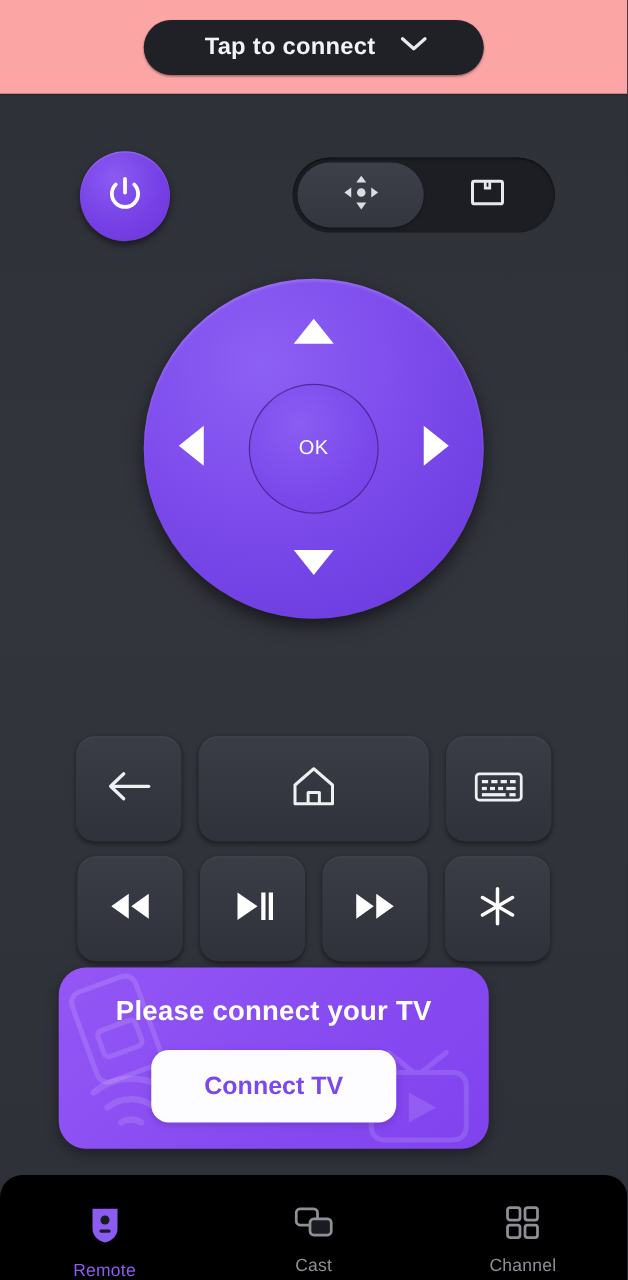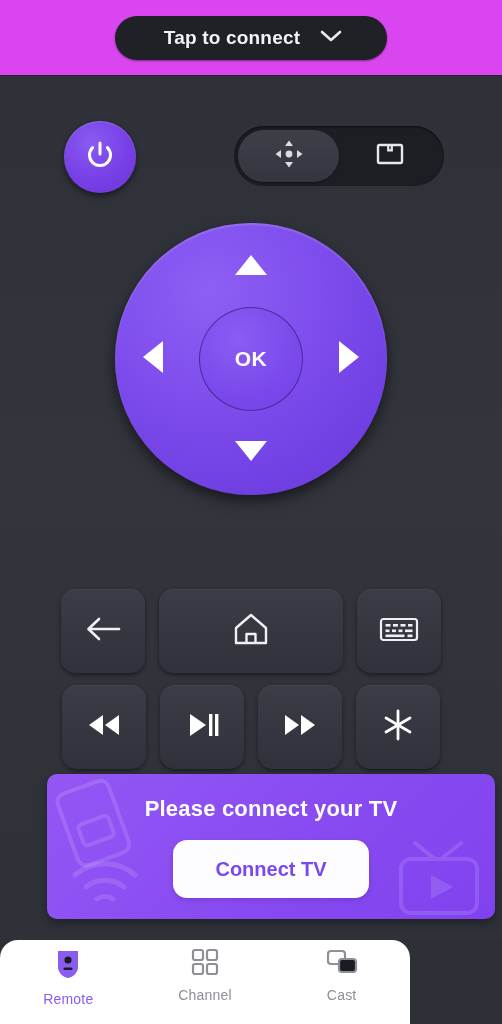--- a/index.html
+++ b/index.html
@@ -7,21 +7,21 @@
   body {
     background:#2b2d34;
     font-family:"Liberation Sans", sans-serif;
     -webkit-font-smoothing:antialiased;
   }
   .app { position:relative; width:502px; height:1024px; background:#2e3038; overflow:hidden; }
 
   
   .header {
     position:absolute; top:0; left:0; width:502px; height:76px;
-    background:#d946ef;
+    background:#fca5a5;
     border-bottom:1px solid #24262c;
     display:flex; align-items:center; justify-content:center;
   }
   .connect-pill {
     display:flex; align-items:center; justify-content:center; gap:20px;
     background:#1f2127;
     border-radius:24px;
     height:44px; min-width:272px; padding:0 26px 0 30px;
     box-shadow:0 1px 2px rgba(0,0,0,.45);
     cursor:pointer;
@@ -78,39 +78,39 @@
   .arrow-left { left:26px; top:50%; transform:translateY(-50%); }
   .arrow-right { right:26px; top:50%; transform:translateY(-50%); }
   .ok-btn {
     position:absolute; left:50%; top:50%; transform:translate(-50%,-50%);
     width:104px; height:104px; border-radius:50%;
     background:radial-gradient(circle at 38% 30%, #8a5df3 0%, #7b49eb 60%, #7342e4 100%);
     border:1.5px solid rgba(40,15,90,.55);
     display:flex; align-items:center; justify-content:center;
     cursor:pointer;
   }
-  .ok-btn span { color:#ffffff; font-size:21px; font-weight:bold; letter-spacing:.5px; }
+  .ok-btn span { color:#ffffff; font-size:16px; font-weight:normal; letter-spacing:.5px; }
 
   
   .keyrow { position:absolute; left:0; width:502px; display:flex; justify-content:center; gap:14px; }
   .row1 { top:512px; }
   .row2 { top:608px; }
   .key {
     background:linear-gradient(180deg,#3a3d46 0%,#2f323a 100%);
     border-radius:15px;
     box-shadow:0 2px 4px rgba(0,0,0,.45), inset 0 1px 1px rgba(255,255,255,.05);
     display:flex; align-items:center; justify-content:center;
     height:84px; width:84px; cursor:pointer;
   }
   .key.wide { width:184px; }
 
   
   .banner {
     position:absolute; left:47px; top:697px;
-    width:448px; height:145px; border-radius:10px;
+    width:344px; height:145px; border-radius:22px;
     background:linear-gradient(135deg,#9457f5 0%, #8b4ef2 40%, #7f42ee 100%);
     overflow:hidden;
     display:flex; flex-direction:column; align-items:center;
     box-shadow:0 4px 10px rgba(0,0,0,.35);
   }
   .banner .wm { position:absolute; opacity:.13; }
   .wm-phone { left:14px; top:6px; transform:rotate(-20deg); }
   .wm-wifi { left:22px; bottom:2px; }
   .wm-tv { right:6px; bottom:-6px; }
   .banner-title {
@@ -123,25 +123,25 @@
     background:#fdfdff;
     display:flex; align-items:center; justify-content:center;
     cursor:pointer;
     box-shadow:0 2px 5px rgba(60,20,130,.25);
     text-align:center;
   }
   .connect-tv-btn span { color:#7b48ee; font-size:20px; font-weight:bold; }
 
   
   .bottomnav {
-    position:absolute; left:0; bottom:0; width:410px; height:84px;
-    background:#ffffff;
+    position:absolute; left:0; bottom:0; width:502px; height:84px;
+    background:#000000;
     border-radius:18px 18px 0 0;
     display:flex; align-items:flex-start; justify-content:space-around;
-    padding-top:8px;
+    padding-top:24px;
   }
   .nav-item {
     width:100px; display:flex; flex-direction:column; align-items:center; gap:7px;
     cursor:pointer;
   }
   .nav-label { font-size:14px; color:#8e8f97; letter-spacing:.2px; }
   .nav-item.active .nav-label { color:#8a5cf0; }
 </style>
 </head>
 <body>
@@ -350,35 +350,35 @@
           <circle cx="14" cy="12" r="3.6" fill="#1b1c22"></circle>
           <rect x="9.5" y="19.5" width="9" height="2.6" rx="1.3" fill="#1b1c22"></rect>
         </svg>
       </span>
       <span class="nav-label">Remote</span>
     </div>
 
 
     <div class="nav-item">
       <span>
+        <svg width="32" height="28" viewBox="0 0 32 28">
+          <rect x="2" y="3" width="17" height="13" rx="3" stroke="#8e8f97" stroke-width="2.2" fill="none"></rect>
+          <rect x="13" y="11" width="17" height="13" rx="3" stroke="#8e8f97" stroke-width="2.2" fill="#1b1c22"></rect>
+        </svg>
+      </span>
+      <span class="nav-label">Cast</span>
+    </div>
+
+    <div class="nav-item">
+      <span>
         <svg width="28" height="28" viewBox="0 0 28 28">
           <rect x="2" y="2" width="10" height="10" rx="2" stroke="#8e8f97" stroke-width="2.2" fill="none"></rect>
           <rect x="16" y="2" width="10" height="10" rx="2" stroke="#8e8f97" stroke-width="2.2" fill="none"></rect>
           <rect x="2" y="16" width="10" height="10" rx="2" stroke="#8e8f97" stroke-width="2.2" fill="none"></rect>
           <rect x="16" y="16" width="10" height="10" rx="2" stroke="#8e8f97" stroke-width="2.2" fill="none"></rect>
         </svg>
       </span>
       <span class="nav-label">Channel</span>
     </div>
 
-    <div class="nav-item">
-      <span>
-        <svg width="32" height="28" viewBox="0 0 32 28">
-          <rect x="2" y="3" width="17" height="13" rx="3" stroke="#8e8f97" stroke-width="2.2" fill="none"></rect>
-          <rect x="13" y="11" width="17" height="13" rx="3" stroke="#8e8f97" stroke-width="2.2" fill="#1b1c22"></rect>
-        </svg>
-      </span>
-      <span class="nav-label">Cast</span>
-    </div>
-
 
   </div>
 </div>
 
 </body></html>

